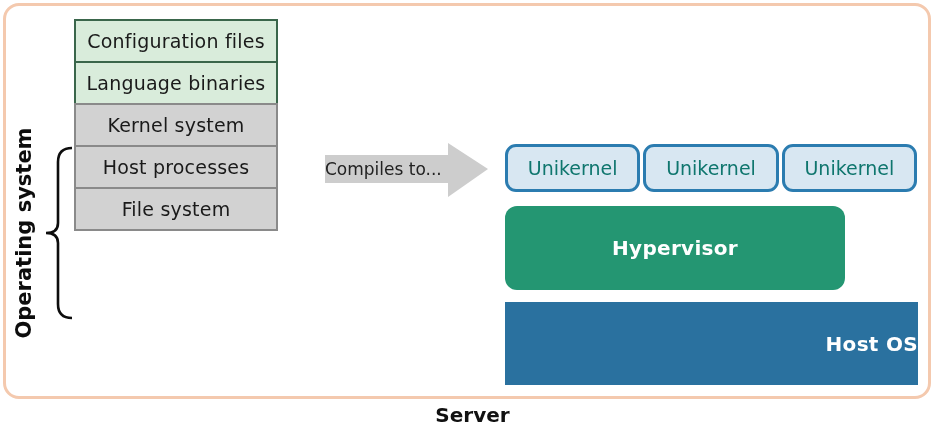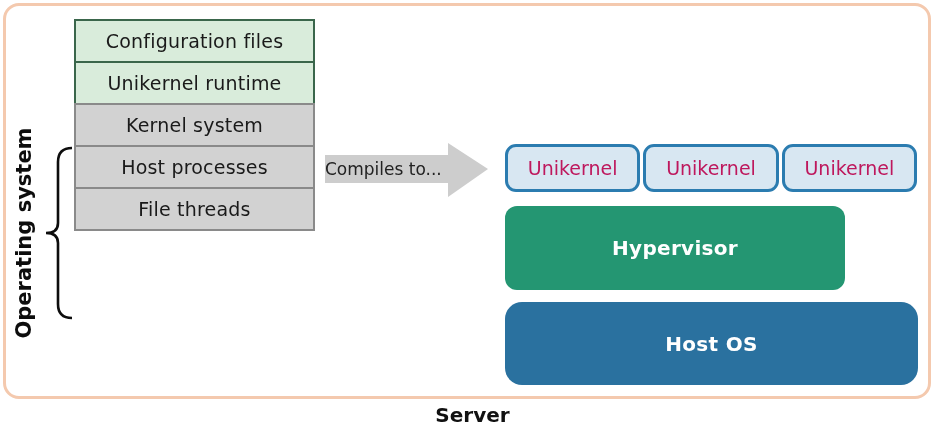--- a/index.html
+++ b/index.html
@@ -9,21 +9,21 @@
     width: 937px; height: 431px; position: relative; overflow: hidden;
   }
   .canvas { position: absolute; inset: 0; width: 937px; height: 431px; }
 
   .frame {
     position: absolute; left: 3px; top: 3px; width: 928px; height: 396px;
     border: 3px solid var(--frame-border); border-radius: 16px; background: #ffffff;
   }
 
   
-  .stack { position: absolute; left: 74px; top: 19px; width: 241px; }
+  .stack { position: absolute; left: 74px; top: 19px; width: 204px; }
   .layer {
     height: 44px; margin-top: -2px; display: flex; align-items: center; justify-content: center;
     font-size: 19px; color: var(--text-dark); letter-spacing: 0.2px;
   }
   .layer:first-child { margin-top: 0; }
   .layer.app { background: var(--app-fill); border: 2px solid var(--app-border); }
   .layer.kernel { background: var(--kernel-fill); border: 2px solid var(--kernel-border); }
 
   .os-label {
     position: absolute; left: -84px; top: 219px; width: 220px; height: 28px;
@@ -40,33 +40,33 @@
   }
 
   
   .uni-row {
     position: absolute; left: 505px; top: 144px; width: 412px; height: 48px;
     display: flex; gap: 3px;
   }
   .uni-cell {
     flex: 1; background: var(--uni-fill); border: 3px solid var(--uni-border);
     border-radius: 11px; display: flex; align-items: center; justify-content: center;
-    font-size: 19px; color: #be185d;
+    font-size: 19px; color: #0f766e;
   }
   .hypervisor {
     position: absolute; left: 505px; top: 206px; width: 340px; height: 84px;
     background: var(--hypervisor-fill); border-radius: 12px;
     display: flex; align-items: center; justify-content: center;
     font-size: 20px; font-weight: bold; color: var(--text-light); letter-spacing: 0.3px;
   }
   .hostos {
     position: absolute; left: 505px; top: 302px; width: 413px; height: 83px;
     background: var(--hostos-fill);
-    display: flex; align-items: center; justify-content: center;
-    font-size: 20px; font-weight: bold; color: var(--text-light); letter-spacing: 0.3px; border-radius: 17px;
+    display: flex; align-items: center; justify-content: flex-end;
+    font-size: 20px; font-weight: bold; color: var(--text-light); letter-spacing: 0.3px;
   }
 
   .server-label {
     position: absolute; left: 0; top: 403px; width: 937px; text-align: center;
     font-size: 20px; font-weight: bold; color: #111111; padding-left: 8px;
   }
 </style>
 </head>
 <body>
 
@@ -78,30 +78,30 @@
 
   <svg class="brace-svg" viewBox="0 0 36 186" aria-hidden="true">
     <path d="M32 8 Q18 8 18 22 L18 83 Q18 93 6 93 Q18 93 18 103 L18 164 Q18 178 32 178" fill="none" stroke="#0d0d0d" stroke-width="2.6"></path>
   </svg>
 
   <div class="stack">
     <div class="layer app">
       <span>Configuration files</span>
     </div>
     <div class="layer app">
-      <span>Unikernel runtime</span>
+      <span>Language binaries</span>
     </div>
     <div class="layer kernel">
       <span>Kernel system</span>
     </div>
     <div class="layer kernel">
       <span>Host processes</span>
     </div>
     <div class="layer kernel">
-      <span>File threads</span>
+      <span>File system</span>
     </div>
   </div>
 
   <svg class="arrow-svg" viewBox="0 0 175 64" aria-hidden="true">
     <polygon points="5,17 128,17 128,5 168,31 128,59 128,45 5,45" fill="#cdcdcd"></polygon>
   </svg>
   <div class="arrow-label">Compiles to...</div>
 
   <div class="uni-row">
     <div class="uni-cell">

